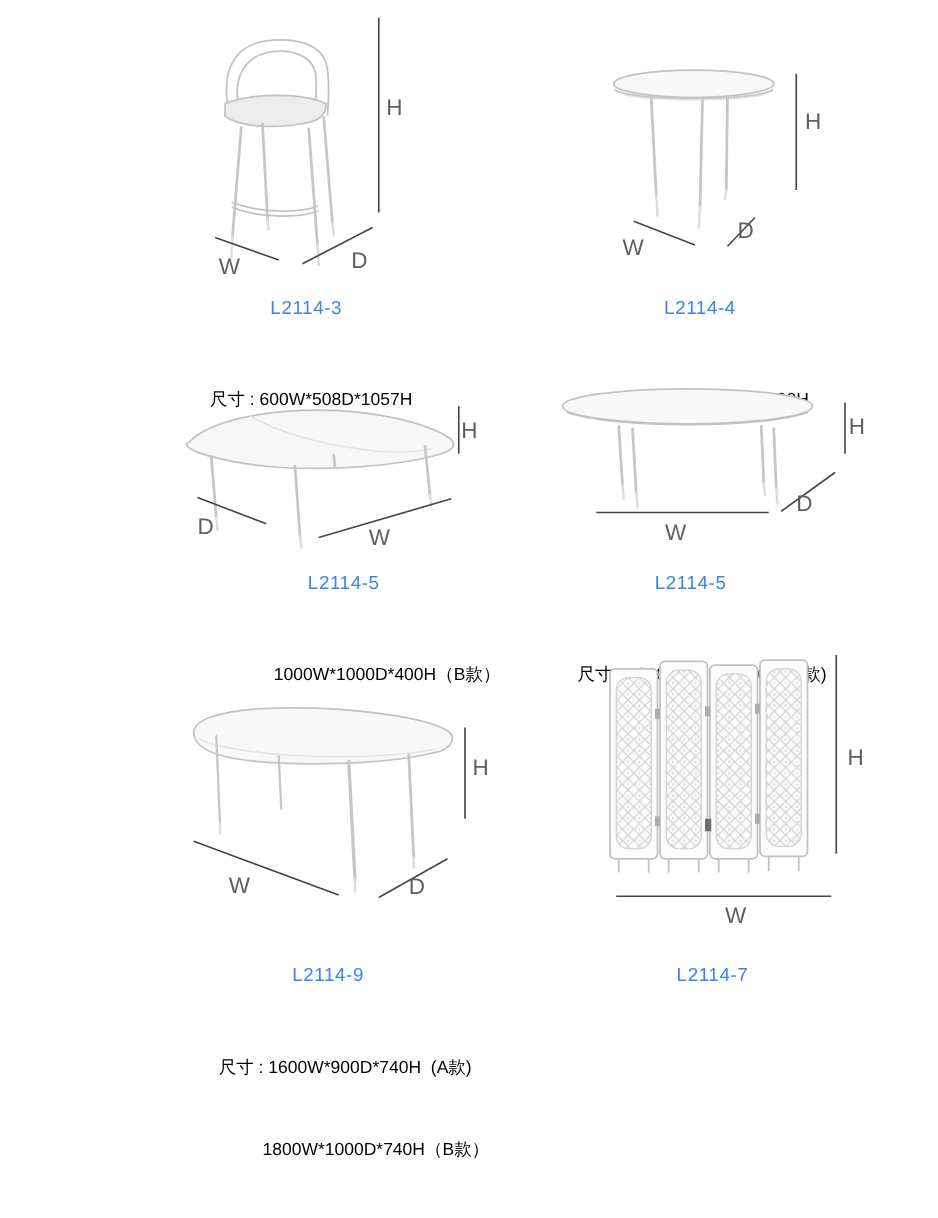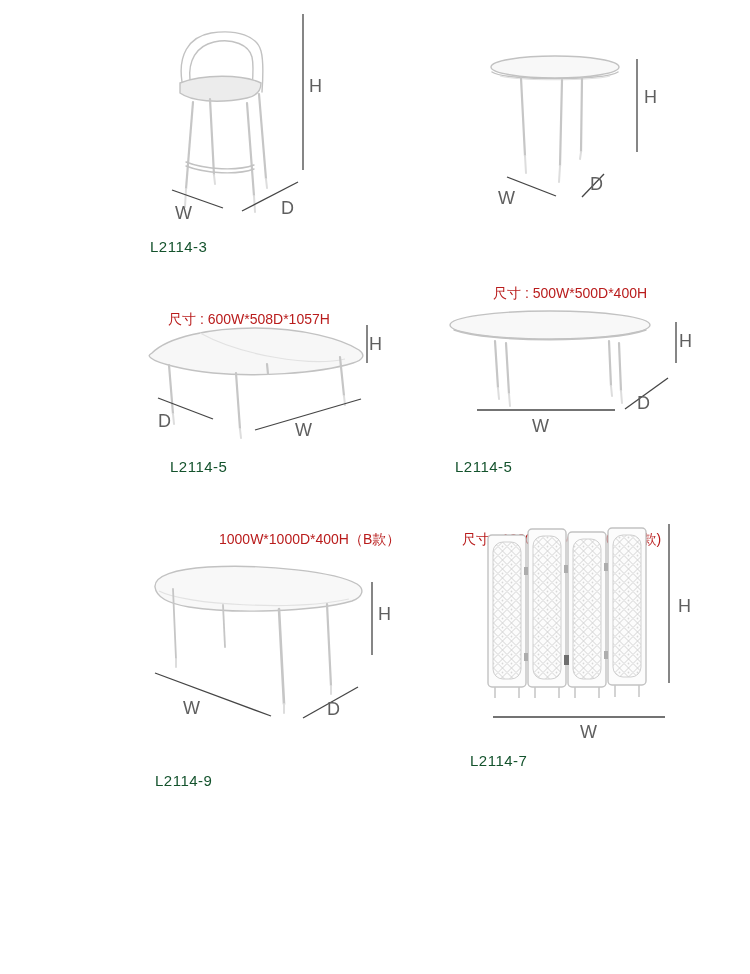--- a/index.html
+++ b/index.html
@@ -7,24 +7,24 @@
     position:relative;width:750px;height:974px;background:#ffffff;
     font-family:"Liberation Sans","DejaVu Sans",sans-serif;overflow:hidden;
   }
   .sketch{position:absolute;}
   .dim-label{
     position:absolute;color:#5f5f5f;font-size:18px;line-height:1;
     font-family:"Liberation Sans","DejaVu Sans",sans-serif;
   }
   .text-block{position:absolute;}
   .code{
-    font-size:15px;color:#14532d;letter-spacing:0.5px;
+    text-align:center;font-size:15px;color:#3b82f6;letter-spacing:0.5px;
     margin:0 0 9px 0;
   }
-  .sizes{font-size:14px;color:#b91c1c;line-height:22px;white-space:pre;}
+  .sizes{font-size:14px;color:#000000;line-height:22px;white-space:pre;}
   .size-line{margin:0;}
   .size-line.cont{padding-left:35px;}
   svg .outline{stroke:#c2c2c2;fill:none;stroke-width:1.4;stroke-linecap:round;}
   svg .fillpart{stroke:#c2c2c2;stroke-width:1.4;}
   svg .leg{stroke:#c6c6c6;fill:none;stroke-width:2.2;stroke-linecap:round;}
   svg .legtip{stroke:#dddddd;fill:none;stroke-width:2;stroke-linecap:round;}
   svg .shade{stroke:#e2e2e2;fill:none;stroke-width:1.2;}
   svg .dim{stroke:#454545;stroke-width:1.3;}
 </style>
 </head>
@@ -81,20 +81,21 @@
       <line class="dim" x1="167" y1="14" x2="167" y2="107"></line>
       <line class="dim" x1="37" y1="132" x2="86" y2="151"></line>
       <line class="dim" x1="112" y1="152" x2="134" y2="129"></line>
     </g>
   </svg>
   <span class="dim-label" style="left:644px;top:88px">H</span>
   <span class="dim-label" style="left:498px;top:189px">W</span>
   <span class="dim-label" style="left:590px;top:175px">D</span>
 
   <div class="text-block" style="left:470px;top:238px;width:180px">
+    <div class="code">L2114-4</div>
     <div class="sizes" style="padding-left:23px">
       <div class="size-line">尺寸 : 500W*500D*400H</div>
     </div>
   </div>
 
   <svg class="sketch" style="left:140px;top:315px;" width="240" height="135" viewBox="0 0 240 135">
     <g>
       <path class="fillpart" fill="#f7f7f7" d="M12 38 C 28 22 70 13 115 13 C 162 13 202 24 219 35 C 226 40 223 45 213 48 C 177 59 113 62 73 58 C 43 55 17 48 11 43 C 8 41 9 40 12 38 Z"></path>
       <path class="shade" d="M60 18 C 100 40 170 52 205 44"></path>
       <path class="leg" d="M29 50 L33 99"></path>
@@ -170,20 +171,22 @@
       <line class="dim" x1="158" y1="163" x2="213" y2="132"></line>
     </g>
   </svg>
   <span class="dim-label" style="left:378px;top:605px">H</span>
   <span class="dim-label" style="left:183px;top:699px">W</span>
   <span class="dim-label" style="left:327px;top:700px">D</span>
 
   <div class="text-block" style="left:155px;top:772px;width:215px">
     <div class="code">L2114-9</div>
     <div class="sizes" style="padding-left:20px">
+      <div class="size-line">尺寸 : 1600W*900D*740H  (A款)</div>
+      <div class="size-line cont">1800W*1000D*740H（B款）</div>
       
       
     </div>
   </div>
 
   <svg class="sketch" style="left:480px;top:515px;" width="200" height="205" viewBox="0 0 200 205">
     <defs>
       <pattern id="lattice" width="9" height="9" patternUnits="userSpaceOnUse">
         <path d="M4.5 0 L9 4.5 L4.5 9 L0 4.5 Z" fill="none" stroke="#cfcfcf" stroke-width="0.9"></path>
         <circle cx="4.5" cy="4.5" r="0.9" fill="#d8d8d8"></circle>
@@ -219,17 +222,17 @@
       <rect x="124" y="136" width="4" height="8" fill="#adadad"></rect>
     </g>
     <g>
       <line class="dim" x1="189" y1="9" x2="189" y2="168"></line>
       <line class="dim" x1="13" y1="202" x2="185" y2="202"></line>
     </g>
   </svg>
   <span class="dim-label" style="left:678px;top:597px">H</span>
   <span class="dim-label" style="left:580px;top:723px">W</span>
 
-  <div class="text-block" style="left:470px;top:752px;width:200px">
+  <div class="text-block" style="left:470px;top:772px;width:200px">
     <div class="code">L2114-7</div>
   </div>
 
 </div>
 
 </body></html>

